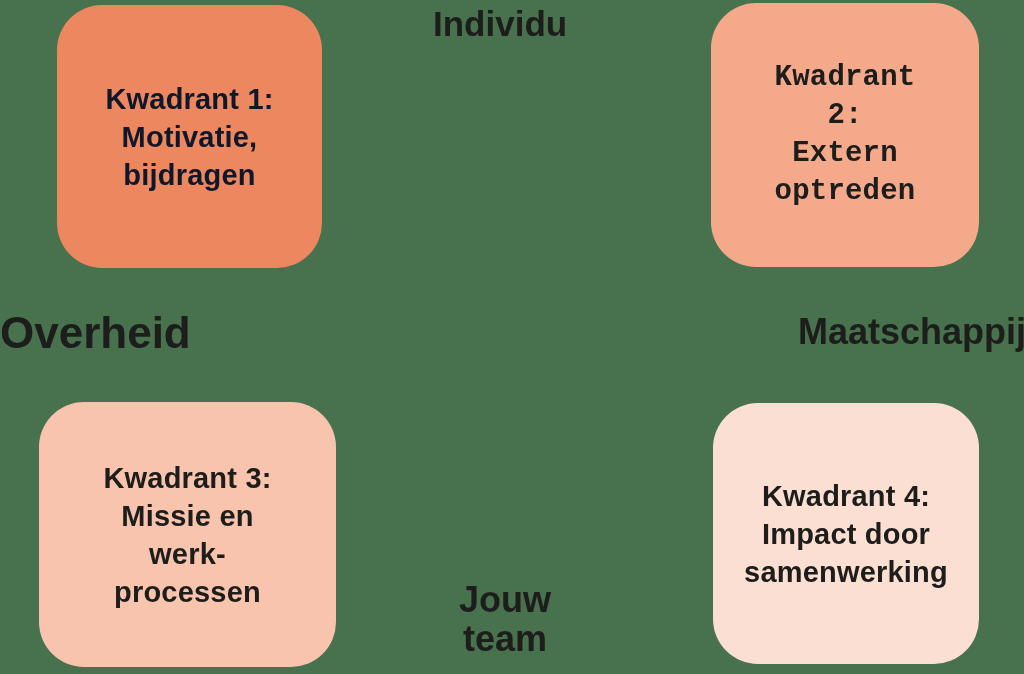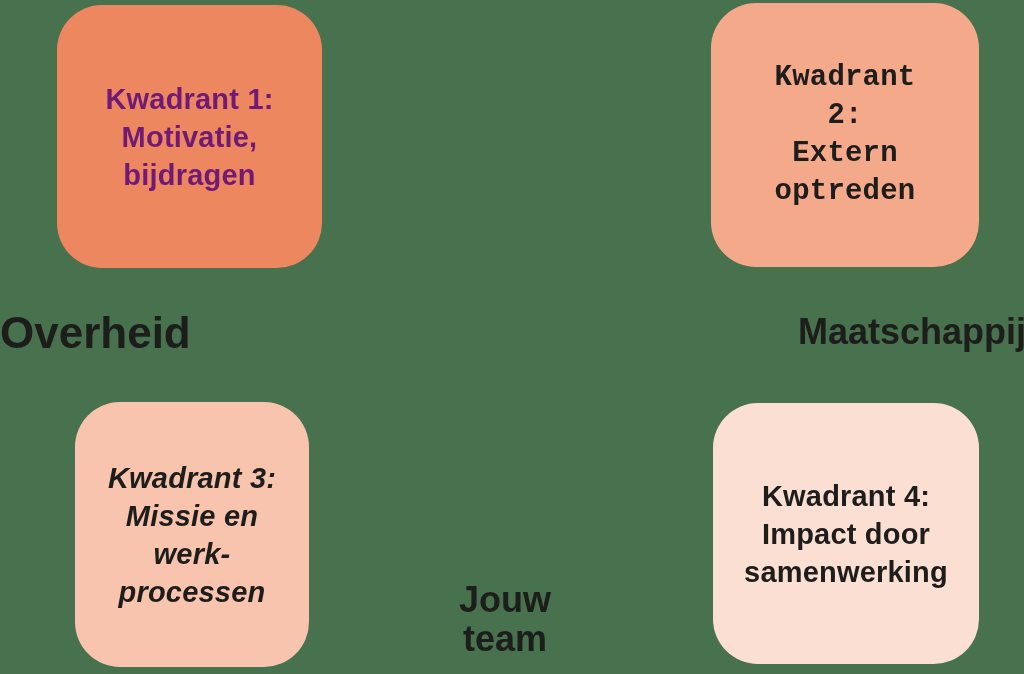--- a/index.html
+++ b/index.html
@@ -23,21 +23,21 @@
     text-align: center;
   }
   .quad-label {
     font-size: 29px;
     line-height: 38px;
     white-space: pre-line;
     letter-spacing: 0.2px;
   }
   .q1 { left: 57px;  top: 5px;   width: 265px; height: 263px; }
   .q2 { left: 711px; top: 3px;   width: 268px; height: 264px; }
-  .q3 { left: 75px;  top: 402px; width: 234px; height: 265px; font-style: italic; }
+  .q3 { left: 39px;  top: 402px; width: 297px; height: 265px; }
   .q4 { left: 713px; top: 403px; width: 266px; height: 261px; }
   .axis-label {
     position: absolute;
     color: #1D1D1B;
     font-size: 35px;
     line-height: 1.25;
     white-space: pre-line;
   }
   .axis-top {
     left: 433px;
@@ -60,29 +60,30 @@
     text-align: center;
     font-size: 36px;
     line-height: 39px;
   }
 </style>
 </head>
 <body>
 
 <div class="canvas" style="background-color: rgb(72, 113, 78);">
 
+  <div class="axis-label axis-top" style="color: rgb(29, 29, 27);">Individu</div>
 
   <div class="axis-label axis-left" style="color: rgb(29, 29, 27);">Overheid</div>
 
   <div class="axis-label axis-right" style="color: rgb(29, 29, 27);">Maatschappij</div>
 
   <div class="axis-label axis-bottom" style="color: rgb(29, 29, 27);">Jouw
 team</div>
 
-  <div class="quad q1" style="background-color: rgb(236, 135, 96); color: #701a75; justify-content: center;">
+  <div class="quad q1" style="background-color: rgb(236, 135, 96); color: #0f172a; justify-content: center;">
     <span class="quad-label">Kwadrant 1:
 Motivatie,
 bijdragen</span>
   </div>
 
   <div class="quad q2" style="background-color: rgb(245, 169, 139); color: rgb(29, 29, 27); font-family: Liberation Mono, monospace;">
     <span class="quad-label">Kwadrant
 2:
 Extern
 optreden</span>

